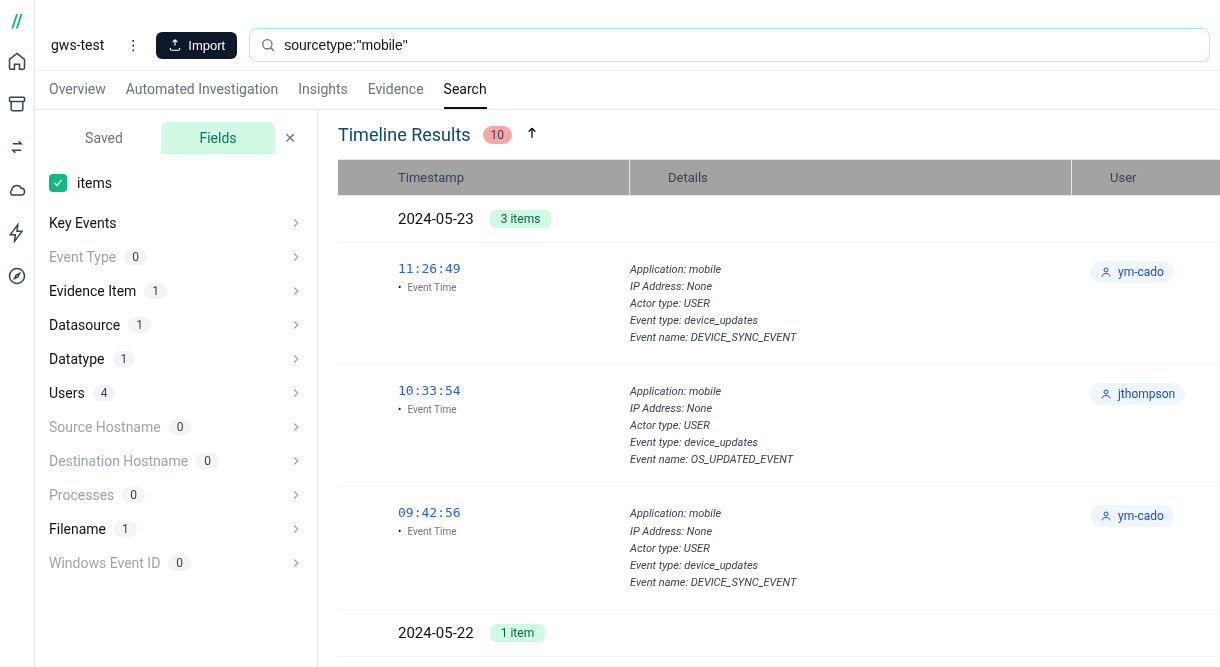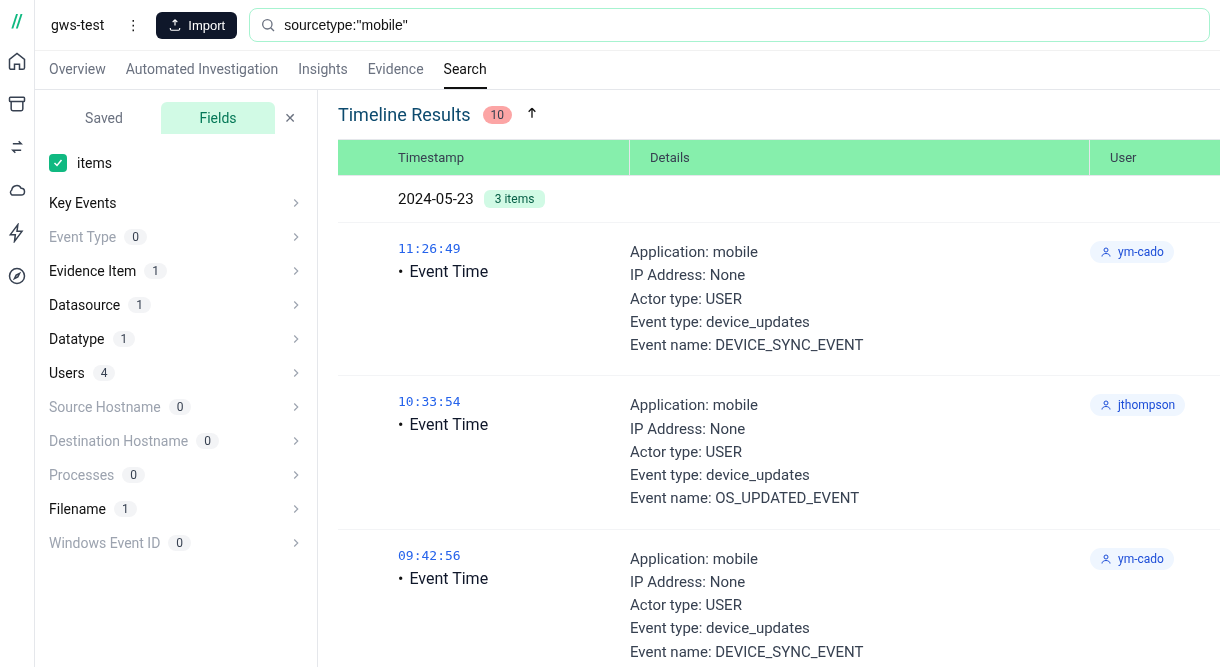--- a/index.html
+++ b/index.html
@@ -1,21 +1,21 @@
 <!DOCTYPE html>
 <html><head>
 <meta charset="utf-8">
 <style>
   * { box-sizing: border-box; margin: 0; padding: 0; }
   body { font-family: -apple-system, BlinkMacSystemFont, "Segoe UI", Roboto, sans-serif; color: #111; background: #fff; font-size: 14px; }
   .app { display: flex; height: 100vh; }
   .railnav { width: 35px; background: #fff; border-right: 1px solid #e5e7eb; display: flex; flex-direction: column; align-items: center; padding-top: 10px; gap: 20px; }
   .railnav .logo { color: #10b981; font-weight: bold; font-size: 18px; }
   .railnav svg { width: 20px; height: 20px; stroke: #374151; fill: none; stroke-width: 1.8; }
-  .main { flex: 1; display: flex; flex-direction: column; overflow: hidden; }
+  .main { flex: 1; display: flex; flex-direction: column; overflow: hidden; margin-top: 20px; }
   .topbar { display: flex; align-items: center; padding: 8px 10px; gap: 12px; border-bottom: 1px solid #f1f1f1;}
   .proj { font-size: 14px; color: #111; padding: 4px 6px; }
   .dots { cursor: pointer; padding: 4px; }
   .import-btn { background: #0f172a; color: #fff; border: none; border-radius: 6px; padding: 6px 12px; font-size: 13px; display: flex; align-items: center; gap: 6px; cursor: pointer; }
   .searchbar { flex: 1; display: flex; align-items: center; border: 1px solid #a7f3d0; border-radius: 8px; padding: 0 10px; height: 34px; background: #fff; }
   .searchbar input { flex: 1; border: none; outline: none; font-size: 14px; color: #111; }
   .searchbar svg { width: 16px; height: 16px; stroke:#6b7280; fill:none; stroke-width:2; margin-right:8px;}
   .tabs { display: flex; gap: 20px; padding: 0 14px; border-bottom: 1px solid #e5e7eb; }
   .tab { padding: 10px 0; font-size: 14px; color: #6b7280; cursor: pointer; border-bottom: 2px solid transparent; }
   .tab.active { color: #111; border-bottom-color: #111; }
@@ -34,33 +34,33 @@
   .facet .lbl { font-size:14px; }
   .facet .cnt { background:#f3f4f6; color:#374151; border-radius:10px; padding:1px 8px; font-size:12px; margin-left:8px;}
   .facet .left { display:flex; align-items:center;}
   .facet.dim .lbl { color:#9ca3af; }
   .facet svg { width:14px; height:14px; stroke:#9ca3af; fill:none; stroke-width:2;}
   .results { flex:1; overflow-y:auto; padding: 14px 0 20px 20px; }
   .res-head { display:flex; align-items:center; gap:12px; padding-bottom: 14px;}
   .res-title { font-size:18px; color:#0c4a6e; font-weight:400;}
   .count-badge { background:#fca5a5; color:#374151; border-radius:10px; padding:2px 8px; font-size:12px;}
   .sortbtn svg { width:16px; height:16px; stroke:#111; fill:none; stroke-width:2;}
-  .tblhead { display:flex; background:#86efac; border-top:1px solid #e5e7eb; border-bottom:1px solid #e5e7eb; font-size:13px; color:#374151;}
+  .tblhead { display:flex; background:#a3a3a3; border-top:1px solid #e5e7eb; border-bottom:1px solid #e5e7eb; font-size:13px; color:#374151;gap:18px;}
   .col-ts { width: 292px; padding:10px 0 10px 60px; border-right:1px solid #e5e7eb;}
   .col-det { flex:1; padding:10px 20px; border-right:1px solid #e5e7eb;}
   .col-user { width:130px; padding:10px 20px;}
-  .group { padding: 14px 0 14px 60px; display:flex; align-items:center; gap:10px; border-bottom:1px solid #f3f4f6;}
+  .group { padding: 14px 0 14px 60px; display:flex; align-items:center; gap:16px; border-bottom:1px solid #f3f4f6;}
   .group-date { font-size:15px; }
   .group-badge { background:#d1fae5; color:#065f46; border-radius:6px; padding:2px 11px; font-size:12px;}
   .row { display:flex; border-bottom:1px solid #f3f4f6; padding: 18px 0;}
   .row .ts { width:292px; padding-left:60px;}
   .row .tm { font-family: ui-monospace, Menlo, monospace; color:#2563eb; font-size:13px; }
-  .row .ev { font-size:16px; color:#0f172a; margin-top:6px; display:flex; align-items:center; gap:6px;}
+  .row .ev { font-size:10px; color:#737373; margin-top:6px; display:flex; align-items:center; gap:6px;}
   .row .ev::before { content:"•"; color:#111; }
-  .row .det { flex:1; font-size:15px; color:#374151; line-height:1.55; padding-right:20px;}
+  .row .det { flex:1; font-size:11px; color:#374151; line-height:1.55; padding-right:20px;font-style:italic;}
   .row .user { width:130px; display:flex; align-items:flex-start; padding-right:10px;}
   .user-pill { background:#eff6ff; color:#1d4ed8; border-radius:14px; padding:4px 10px; font-size:12px; display:flex; align-items:center; gap:6px; white-space:nowrap;}
   .user-pill svg { width:12px; height:12px; stroke:#1d4ed8; fill:none; stroke-width:2;}
 </style>
 </head>
 <body>
 
 <div class="app">
   <div class="railnav">
     <div class="logo">//</div>

